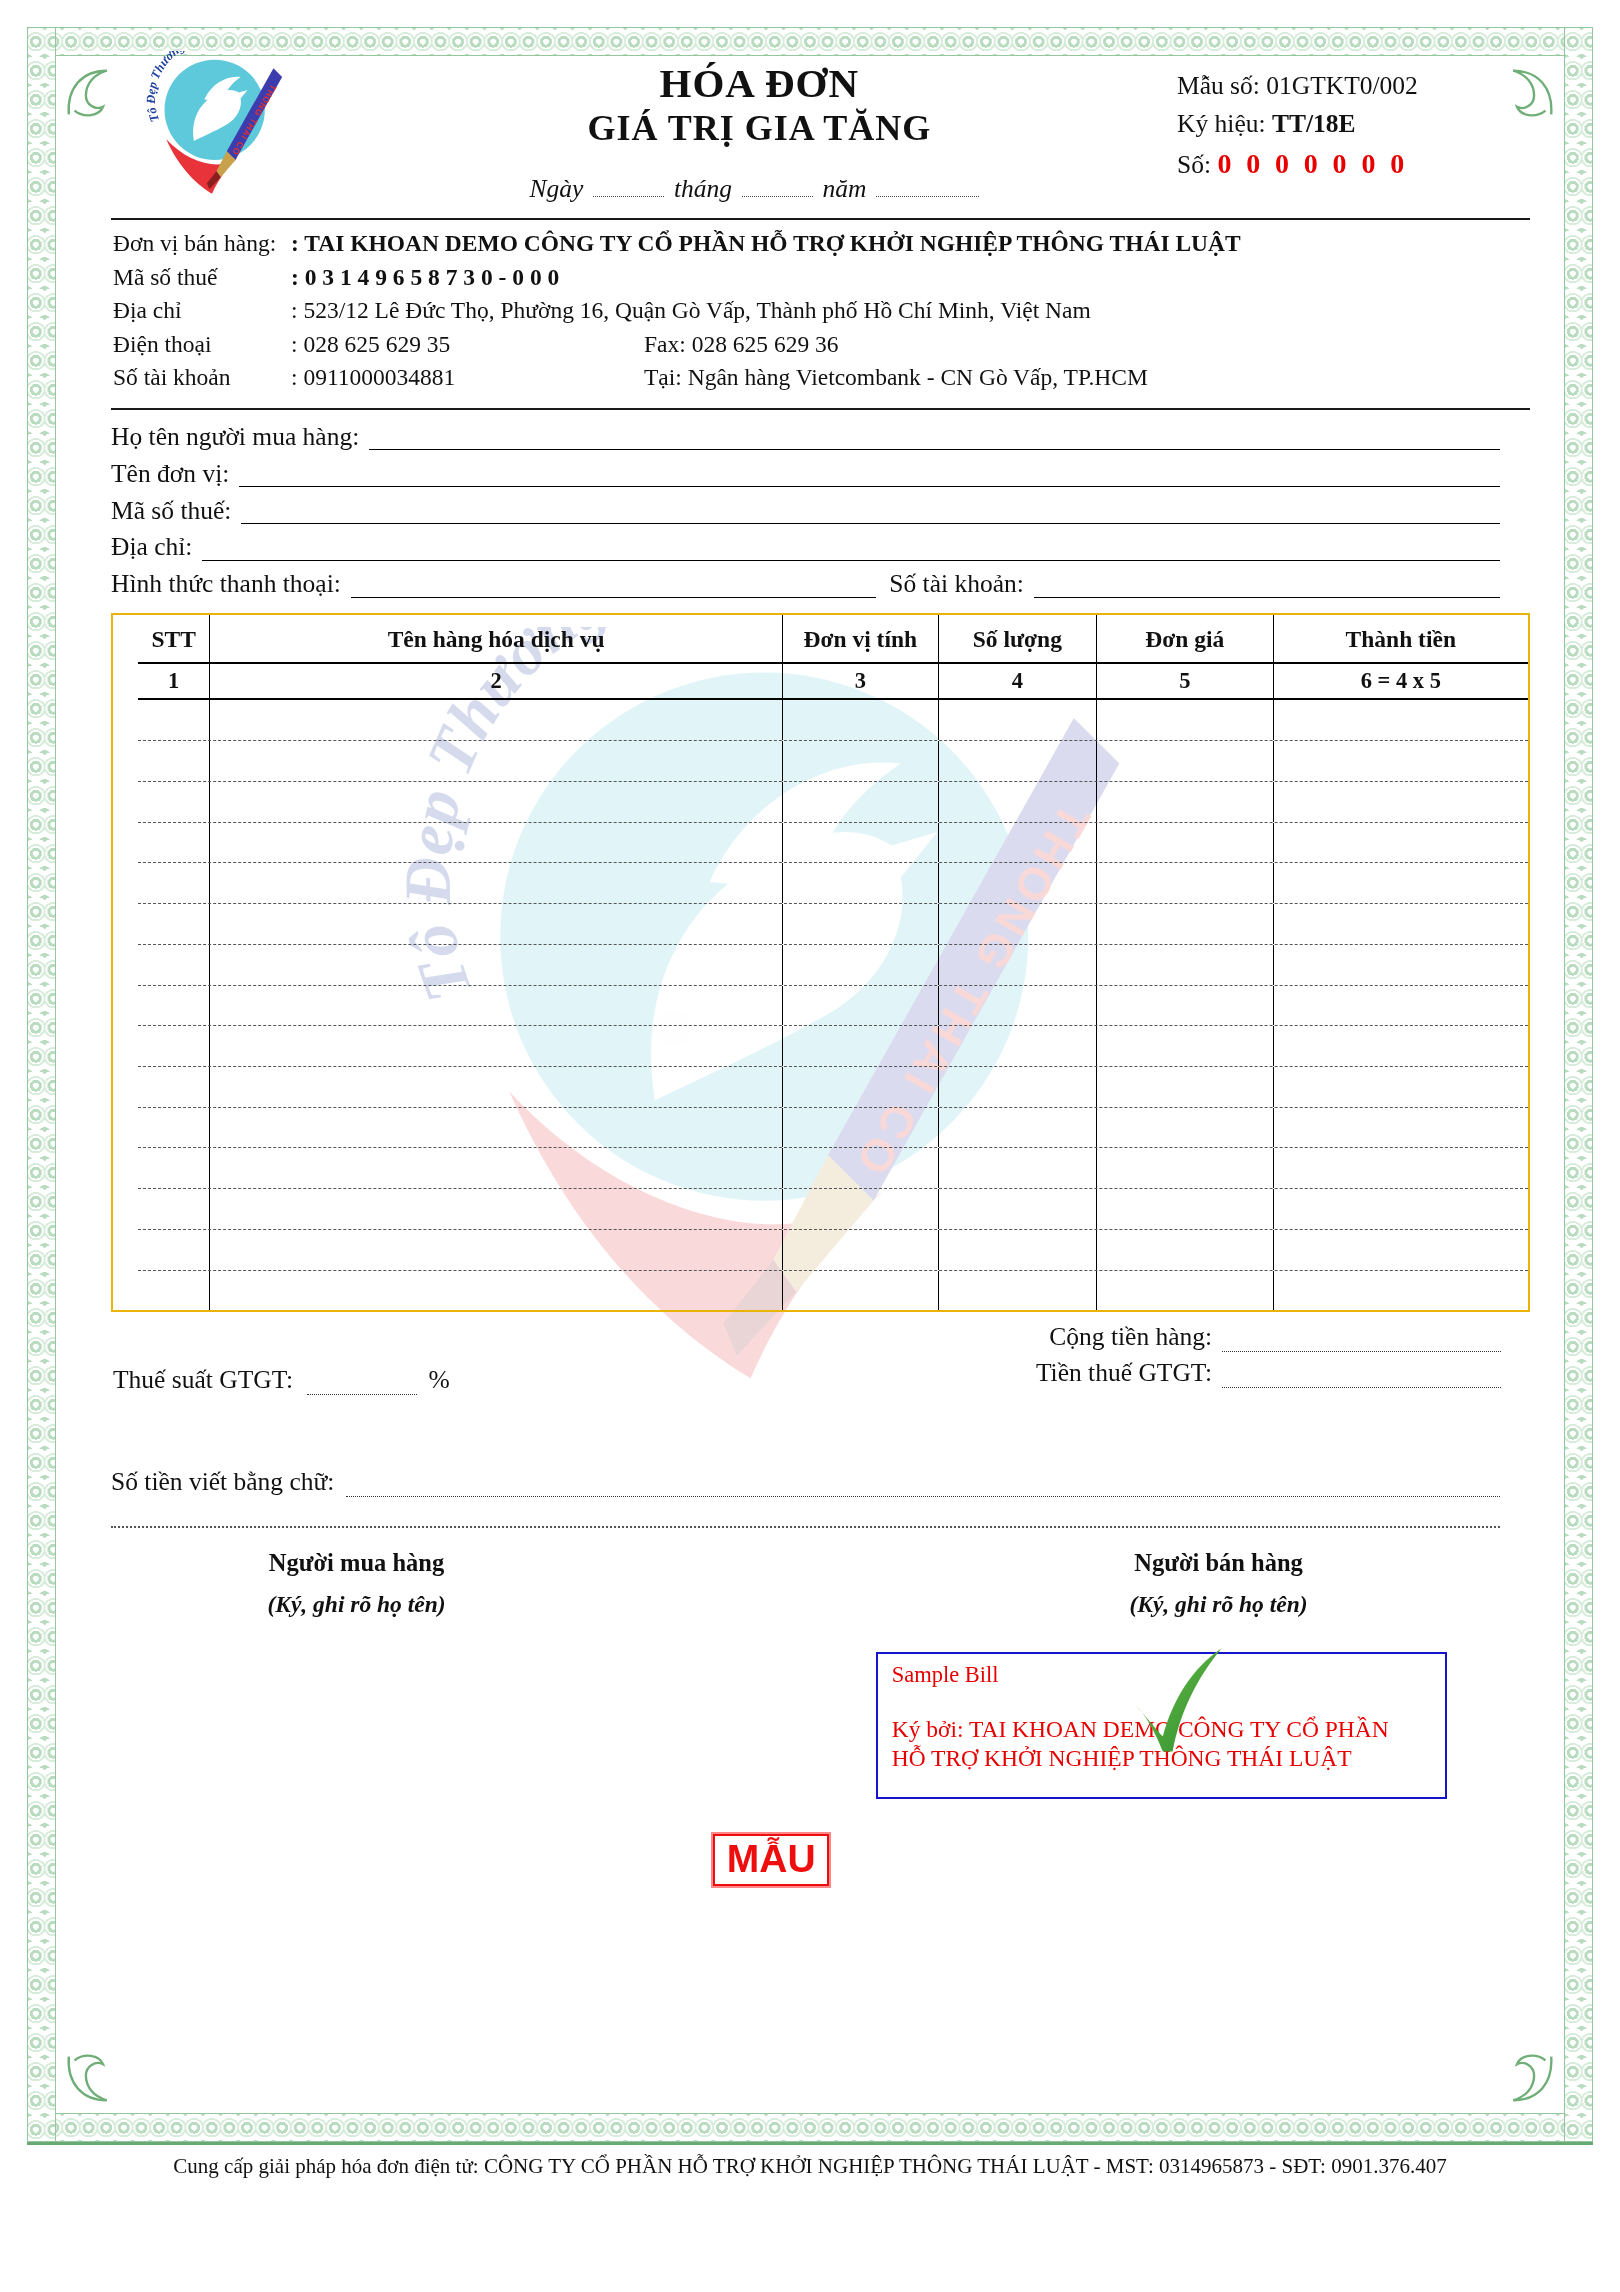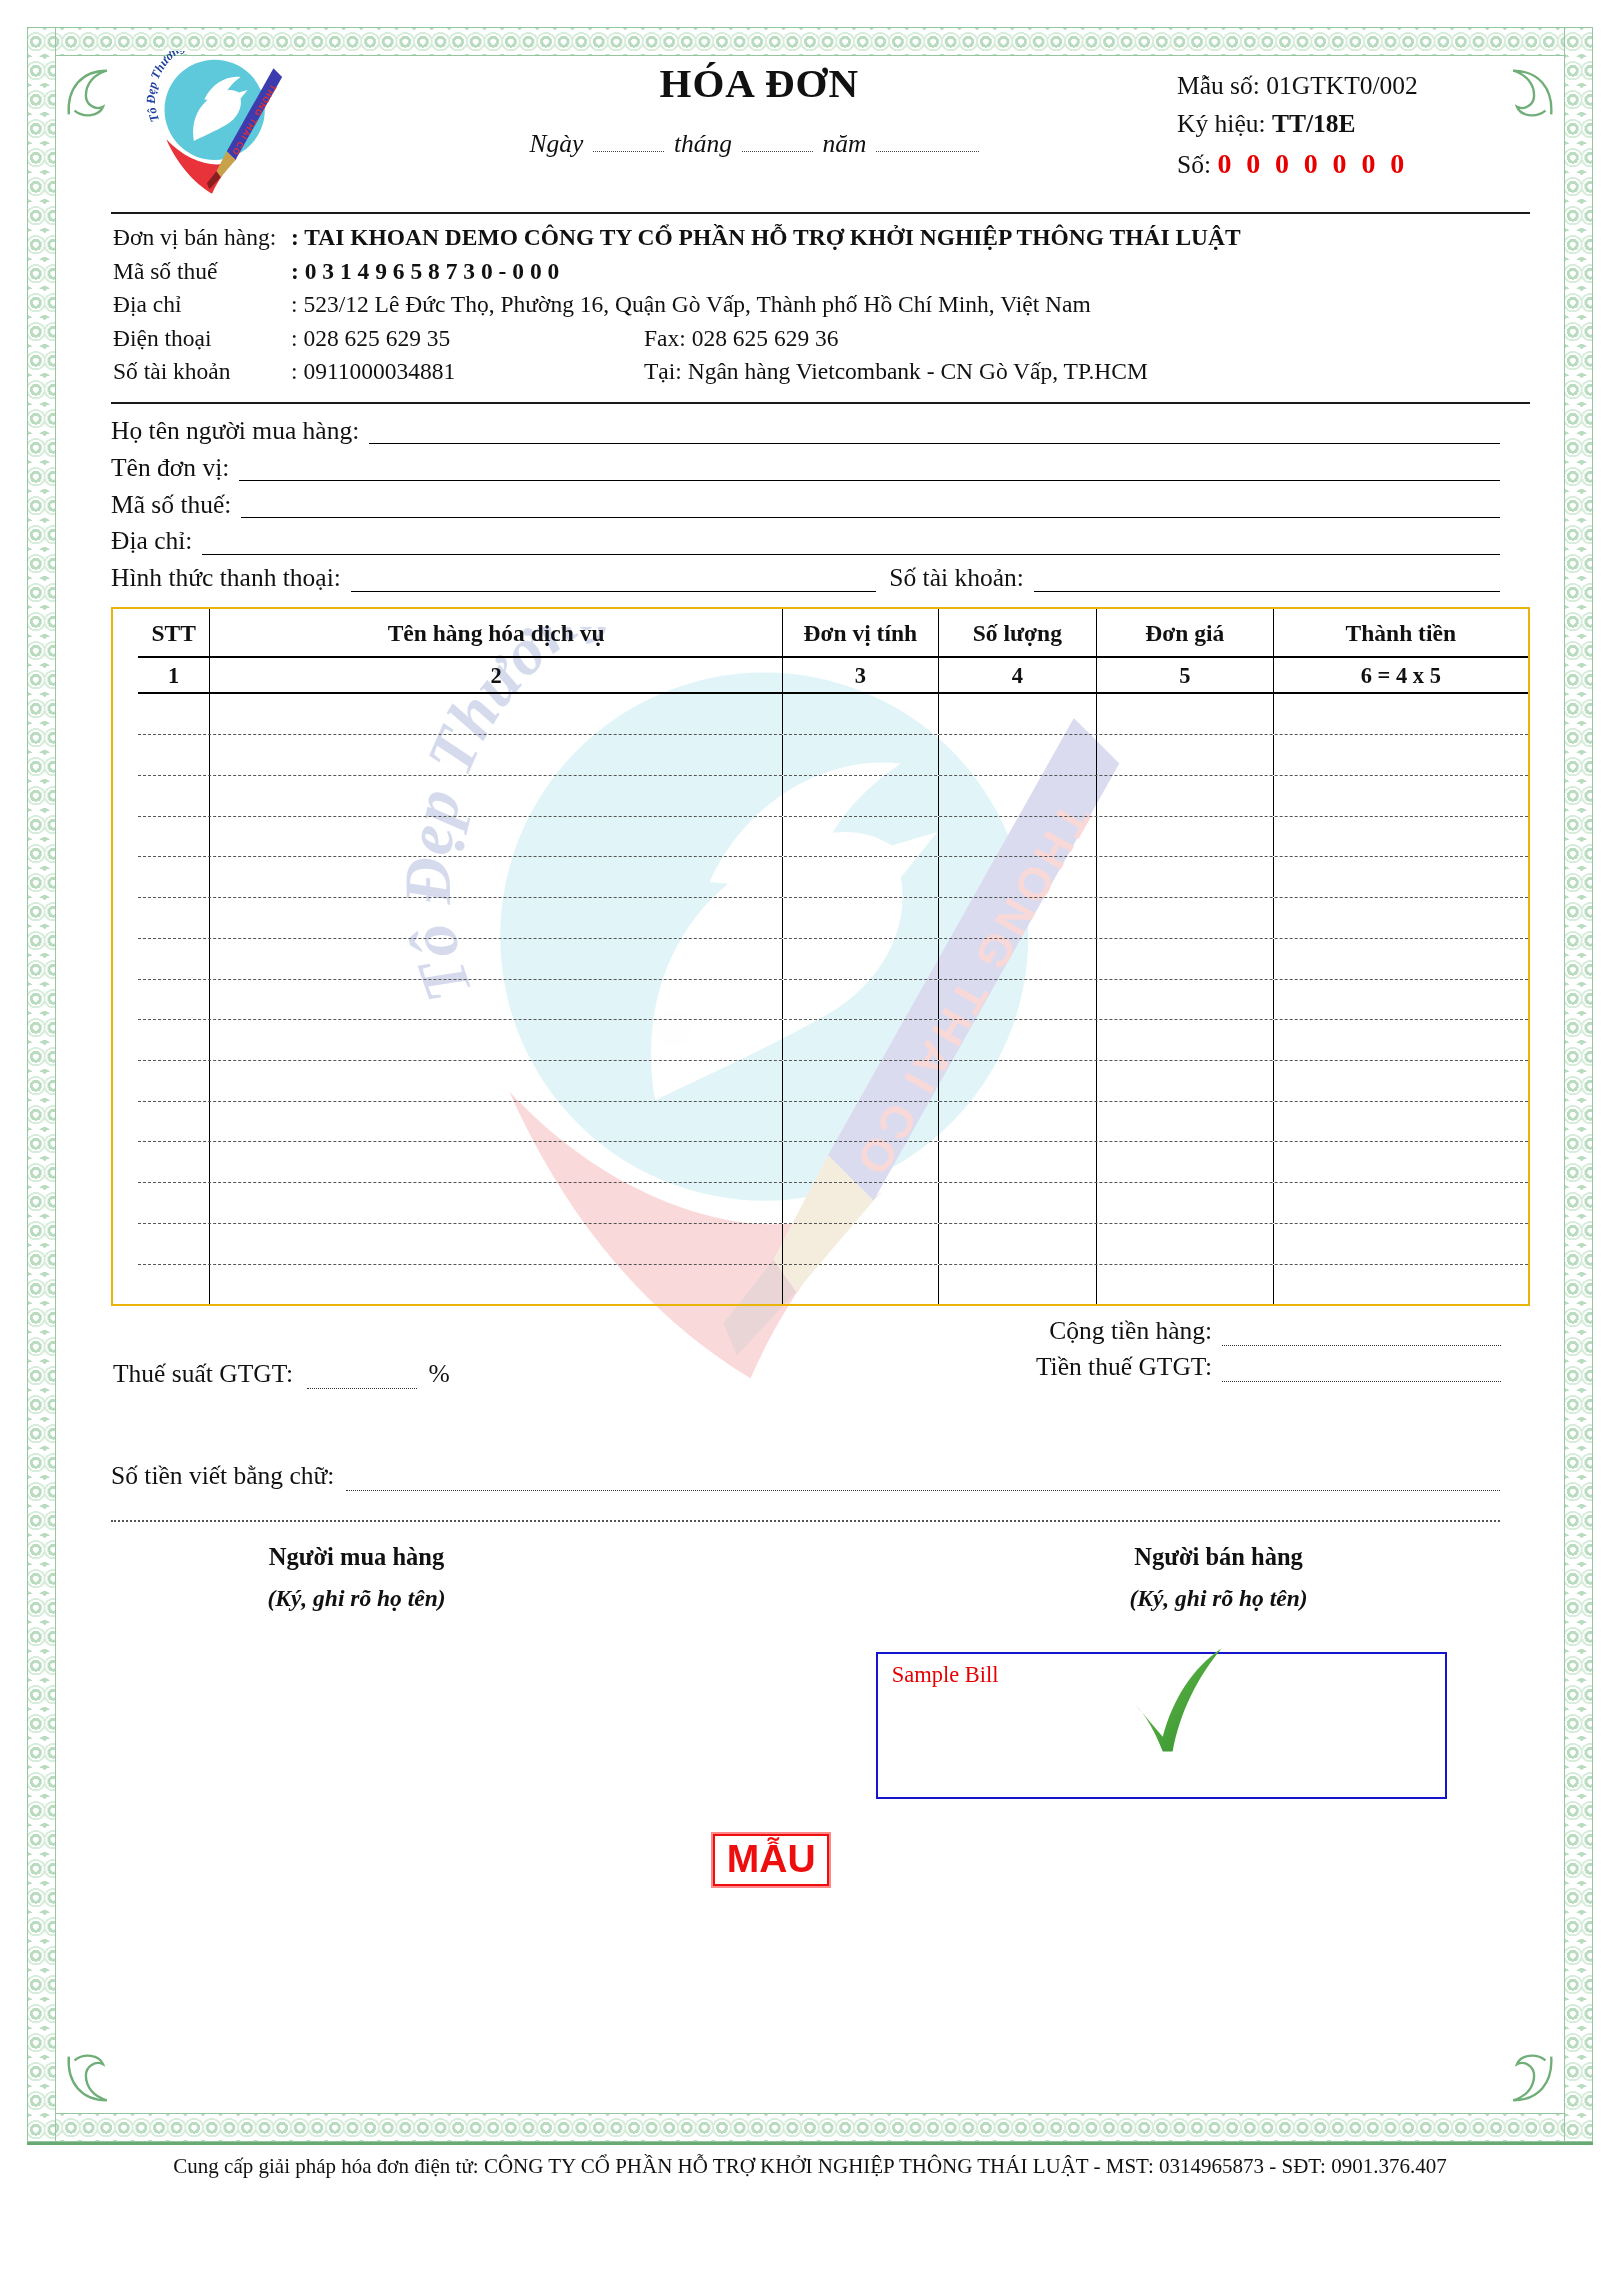--- a/index.html
+++ b/index.html
@@ -163,20 +163,21 @@
           <text transform="translate(146,38) rotate(120)" font-size="10" font-weight="bold" fill="#e03030" font-family="Liberation Sans, sans-serif" letter-spacing="1">THONG THAI CO</text>
           <path id="arcpath" d="M16,80 A64,64 0 0 1 134,30" fill="none"></path>
           <text font-size="14.5" font-style="italic" font-weight="bold" fill="#1d3f9e" font-family="Liberation Serif, serif">
             <textPath href="#arcpath" xlink:href="#arcpath">Tô Đẹp Thương Hiệu Bạn</textPath>
           </text>
         </svg>
       </div>
 
       <div class="hdr-center">
         <div class="title1">HÓA ĐƠN</div>
+        <div class="title2">GIÁ TRỊ GIA TĂNG</div>
         <div class="dateline">
           <span>Ngày</span><span class="blank b70"></span><span>tháng</span><span class="blank b70"></span><span>năm</span><span class="blank b100"></span>
         </div>
       </div>
 
       <div class="hdr-right">
         <div>
           <span class="lbl">Mẫu số:</span>
           <span>01GTKT0/002</span>
         </div>
@@ -416,20 +417,21 @@
       </div>
       <div class="sig seller-sig">
         <div class="st">Người bán hàng</div>
         <div class="sn">(Ký, ghi rõ họ tên)</div>
       </div>
     </div>
   </div>
 
   <div class="samplebox">
     <div class="tag">Sample Bill</div>
+    <div class="signedby">Ký bởi: TAI KHOAN DEMO CÔNG TY CỔ PHẦN HỖ TRỢ KHỞI NGHIỆP THÔNG THÁI LUẬT</div>
     <div class="checkmark">
       <svg viewBox="0 0 100 100">
         <defs>
             <linearGradient id="gg" x1="0" y1="0" x2="1" y2="1">
           <stop offset="0" stop-color="#6cc24a"></stop>
               <stop offset="1" stop-color="#2e8b2e"></stop>
         </linearGradient>
           </defs>
         <path d="M16,56 L38,82 C46,52 62,26 86,10 C66,34 52,62 46,94 L38,94 C32,78 24,64 16,56 Z" fill="url(#gg)"></path>
       </svg>

